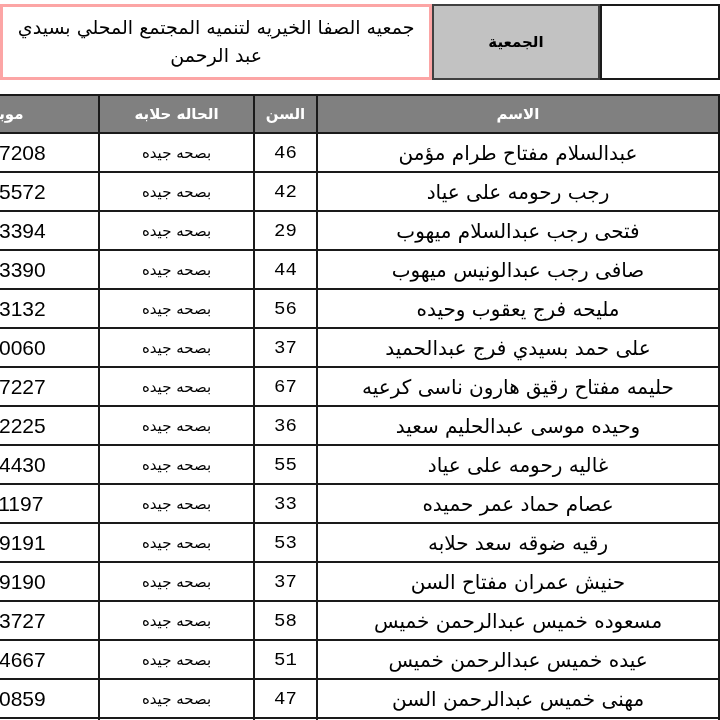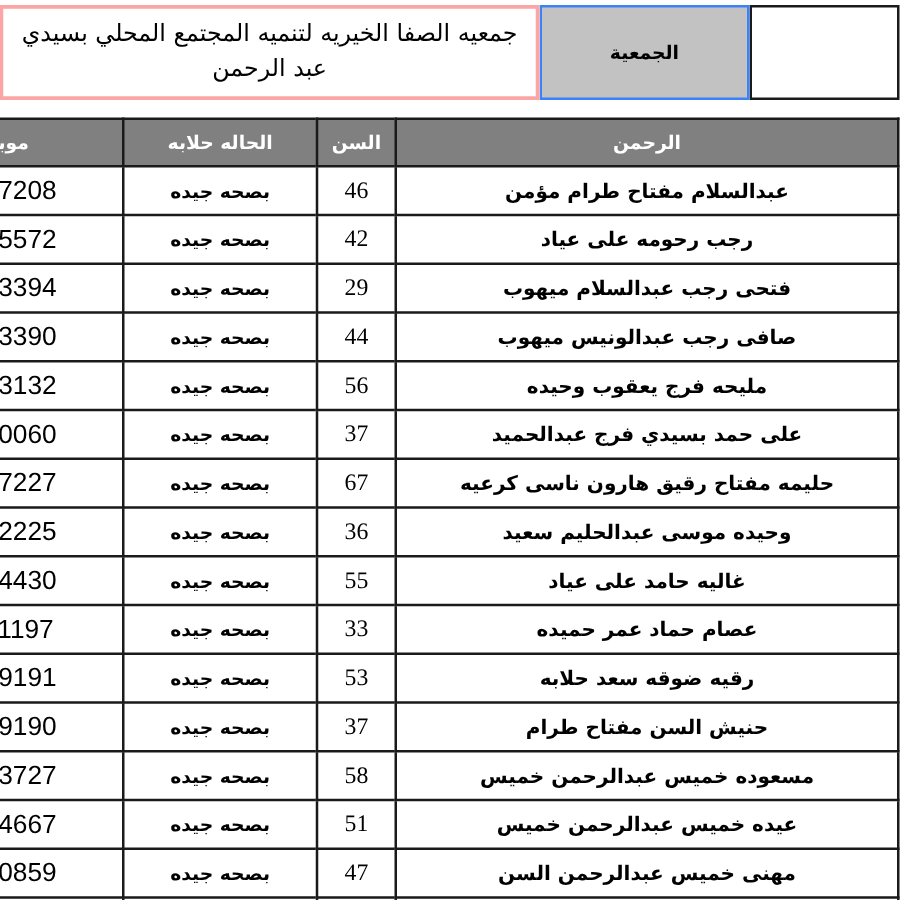--- a/index.html
+++ b/index.html
@@ -39,21 +39,21 @@
   .cell-empty-right {
     width: 147px;
     background: #ffffff;
     border: 2px solid #1a1a1a;
     box-sizing: border-box;
   }
 
   .cell-jamiya {
     width: 205px;
     background: #c2c2c2;
-    border: 2px solid #3b82f6;
+    border: 2px solid #404040;
     box-sizing: border-box;
     display: flex;
     align-items: center;
     justify-content: center;
     font-size: 15px;
     font-weight: bold;
     color: #000000;
   }
 
   .cell-orgname {
@@ -104,31 +104,31 @@
     background: #ffffff;
     color: #000000;
     height: 37px;
     border: 2px solid #1a1a1a;
     text-align: center;
     vertical-align: middle;
     padding: 0 6px;
   }
 
   .cell-name {
-    font-size: 16px;
-    font-weight: bold;
+    font-size: 20px;
+    font-weight: normal;
   }
   .cell-age {
     font-size: 19px;
-    font-family: Liberation Serif, serif;
+    font-family: Liberation Mono, monospace;
     direction: ltr;
   }
   .cell-health {
     font-size: 15px;
-    font-weight: bold;
+    font-weight: normal;
   }
   .cell-mobile {
     font-size: 21px;
     font-family: "Liberation Sans", sans-serif;
     direction: ltr;
     text-align: center;
   }
 </style>
 </head>
 <body>
@@ -143,21 +143,21 @@
 
   <table class="grid">
     <colgroup>
       <col class="c-name">
       <col class="c-age">
       <col class="c-health">
       <col class="c-mobile">
     </colgroup>
     <thead>
       <tr>
-        <th>الرحمن</th>
+        <th>الاسم</th>
         <th>السن</th>
         <th>الحاله حلابه</th>
         <th>موبايل</th>
       </tr>
     </thead>
     <tbody id="table-body">
         <tr>
           <td class="cell-name">عبدالسلام مفتاح طرام مؤمن</td>
           <td class="cell-age">46</td>
           <td class="cell-health">بصحه جيده</td>
@@ -199,39 +199,39 @@
           <td class="cell-health">بصحه جيده</td>
           <td class="cell-mobile">72057227</td>
         </tr>
         <tr>
           <td class="cell-name">وحيده موسى عبدالحليم سعيد</td>
           <td class="cell-age">36</td>
           <td class="cell-health">بصحه جيده</td>
           <td class="cell-mobile">23732225</td>
         </tr>
         <tr>
-          <td class="cell-name">غاليه حامد على عياد</td>
+          <td class="cell-name">غاليه رحومه على عياد</td>
           <td class="cell-age">55</td>
           <td class="cell-health">بصحه جيده</td>
           <td class="cell-mobile">12444430</td>
         </tr>
         <tr>
           <td class="cell-name">عصام حماد عمر حميده</td>
           <td class="cell-age">33</td>
           <td class="cell-health">بصحه جيده</td>
           <td class="cell-mobile">26111197</td>
         </tr>
         <tr>
           <td class="cell-name">رقيه ضوقه سعد حلابه</td>
           <td class="cell-age">53</td>
           <td class="cell-health">بصحه جيده</td>
           <td class="cell-mobile">36189191</td>
         </tr>
         <tr>
-          <td class="cell-name">حنيش السن مفتاح طرام</td>
+          <td class="cell-name">حنيش عمران مفتاح السن</td>
           <td class="cell-age">37</td>
           <td class="cell-health">بصحه جيده</td>
           <td class="cell-mobile">36189190</td>
         </tr>
         <tr>
           <td class="cell-name">مسعوده خميس عبدالرحمن خميس</td>
           <td class="cell-age">58</td>
           <td class="cell-health">بصحه جيده</td>
           <td class="cell-mobile">20423727</td>
         </tr>

